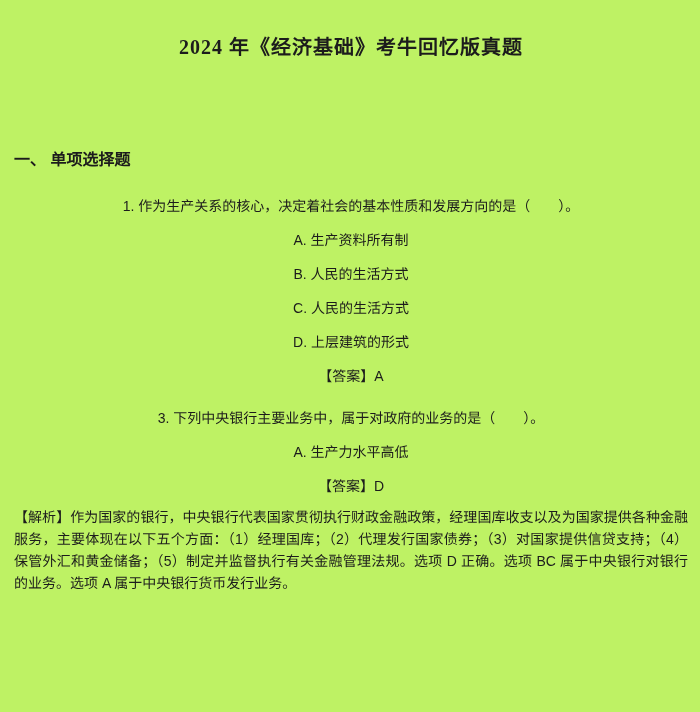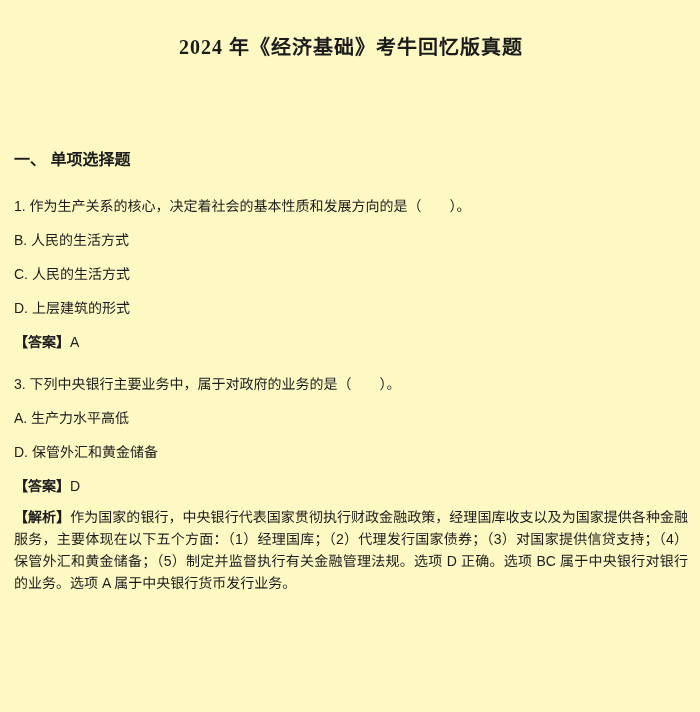--- a/index.html
+++ b/index.html
@@ -4,21 +4,21 @@
 <style>
   html, body {
     margin: 0;
     padding: 0;
     background: #ffffff;
   }
   .page {
     position: relative;
     width: 700px;
     height: 712px;
-    background: #fef9c3;
+    background: #bef264;
     color: #1c1c1c;
     overflow: hidden;
     box-sizing: border-box;
     padding: 0 12px 0 14px;
     font-family: "Liberation Sans", "DejaVu Sans", sans-serif;
   }
   .doc-title {
     margin: 34px 0 0 0;
     text-align: center;
     font-family: "Liberation Serif", "DejaVu Serif", serif;
@@ -31,53 +31,54 @@
     margin: 86px 0 0 0;
     font-weight: 700;
     font-size: 16px;
     line-height: 28px;
   }
   .line {
     margin: 14px 0 0 0;
     font-size: 14px;
     line-height: 20px;
     white-space: pre-wrap;
+    text-align: center;
   }
   .stem {
     margin-top: 22px;
   }
   .label {
-    font-weight: 700;
+    font-weight: 400;
   }
   .analysis-paragraph {
     margin: 10px 0 0 0;
     font-size: 14px;
     line-height: 22px;
     text-align: justify;
     white-space: normal;
   }
 </style>
 </head>
 <body>
 
 <div class="page">
 
   <h1 class="doc-title">2024 年《经济基础》考牛回忆版真题</h1>
 
   <h2 class="section-heading">一、 单项选择题</h2>
 
   <section>
     <p class="line stem">1. 作为生产关系的核心，决定着社会的基本性质和发展方向的是（　　）。</p>
+    <p class="line">A. 生产资料所有制</p>
     <p class="line">B. 人民的生活方式</p>
     <p class="line">C. 人民的生活方式</p>
     <p class="line">D. 上层建筑的形式</p>
     <p class="line"><span class="label">【答案】</span><span>A</span></p>
   </section>
 
   <section>
     <p class="line stem">3. 下列中央银行主要业务中，属于对政府的业务的是（　　）。</p>
     <p class="line">A. 生产力水平高低</p>
-    <p class="line">D. 保管外汇和黄金储备</p>
     <p class="line"><span class="label">【答案】</span><span>D</span></p>
     <p class="analysis-paragraph"><span class="label">【解析】</span><span>作为国家的银行，中央银行代表国家贯彻执行财政金融政策，经理国库收支以及为国家提供各种金融服务，主要体现在以下五个方面：（1）经理国库；（2）代理发行国家债券；（3）对国家提供信贷支持；（4）保管外汇和黄金储备；（5）制定并监督执行有关金融管理法规。选项 D 正确。选项 BC 属于中央银行对银行的业务。选项 A 属于中央银行货币发行业务。</span></p>
   </section>
 
 </div>
 
 </body></html>

